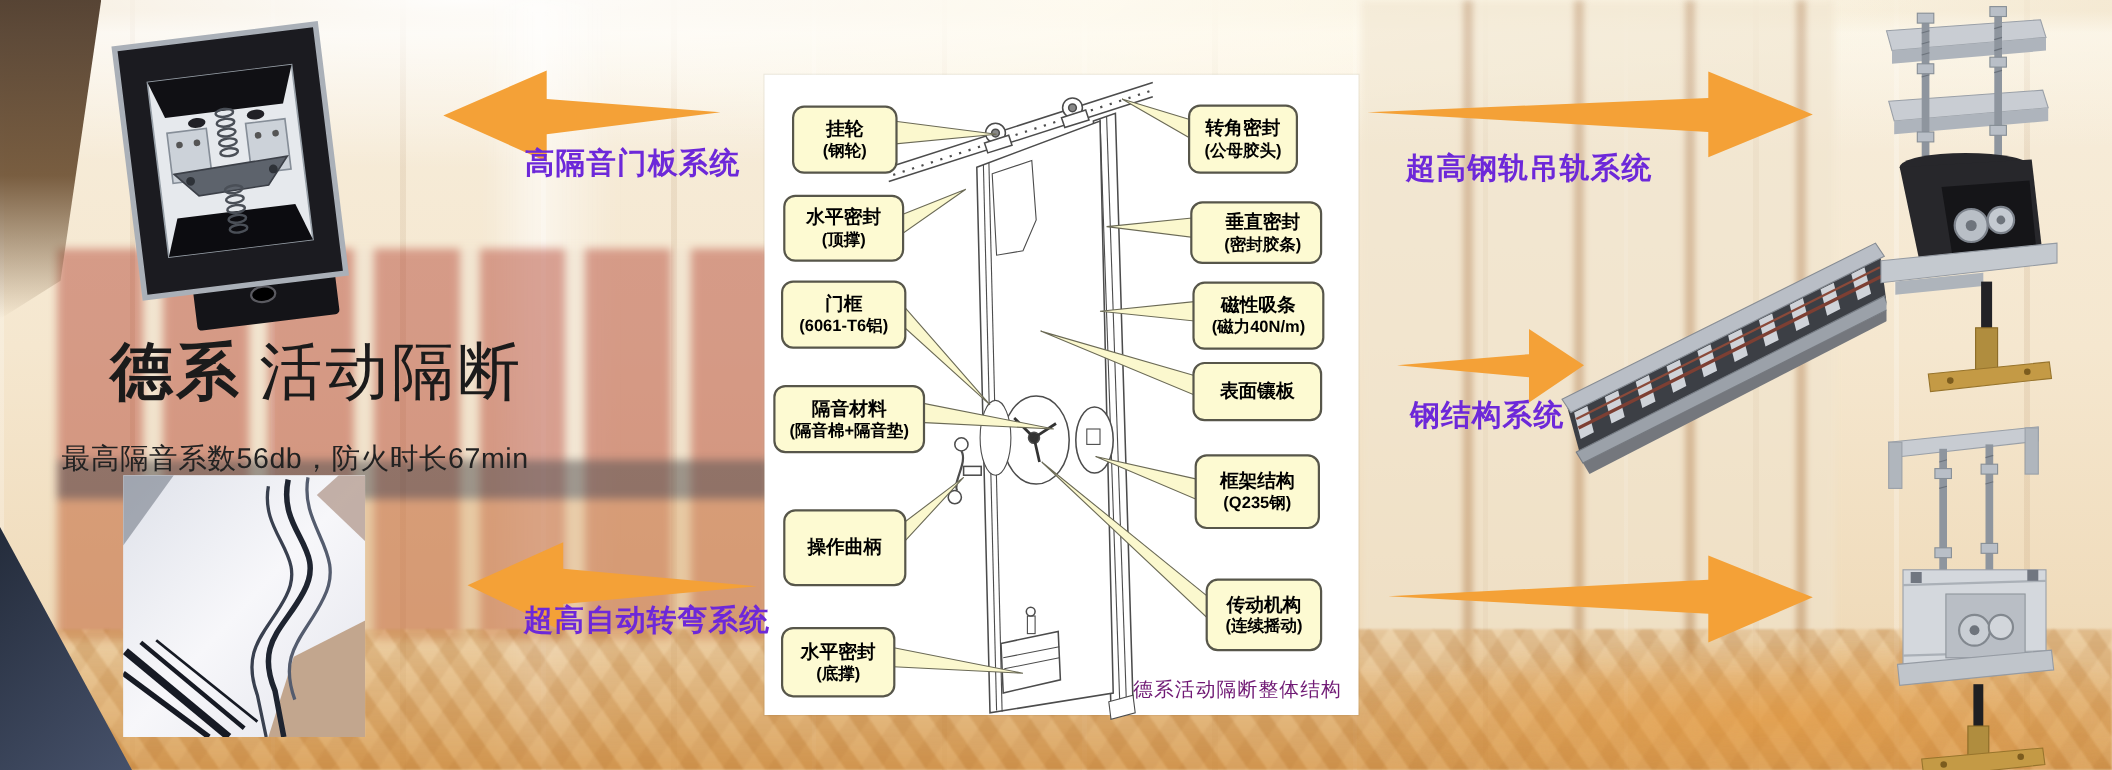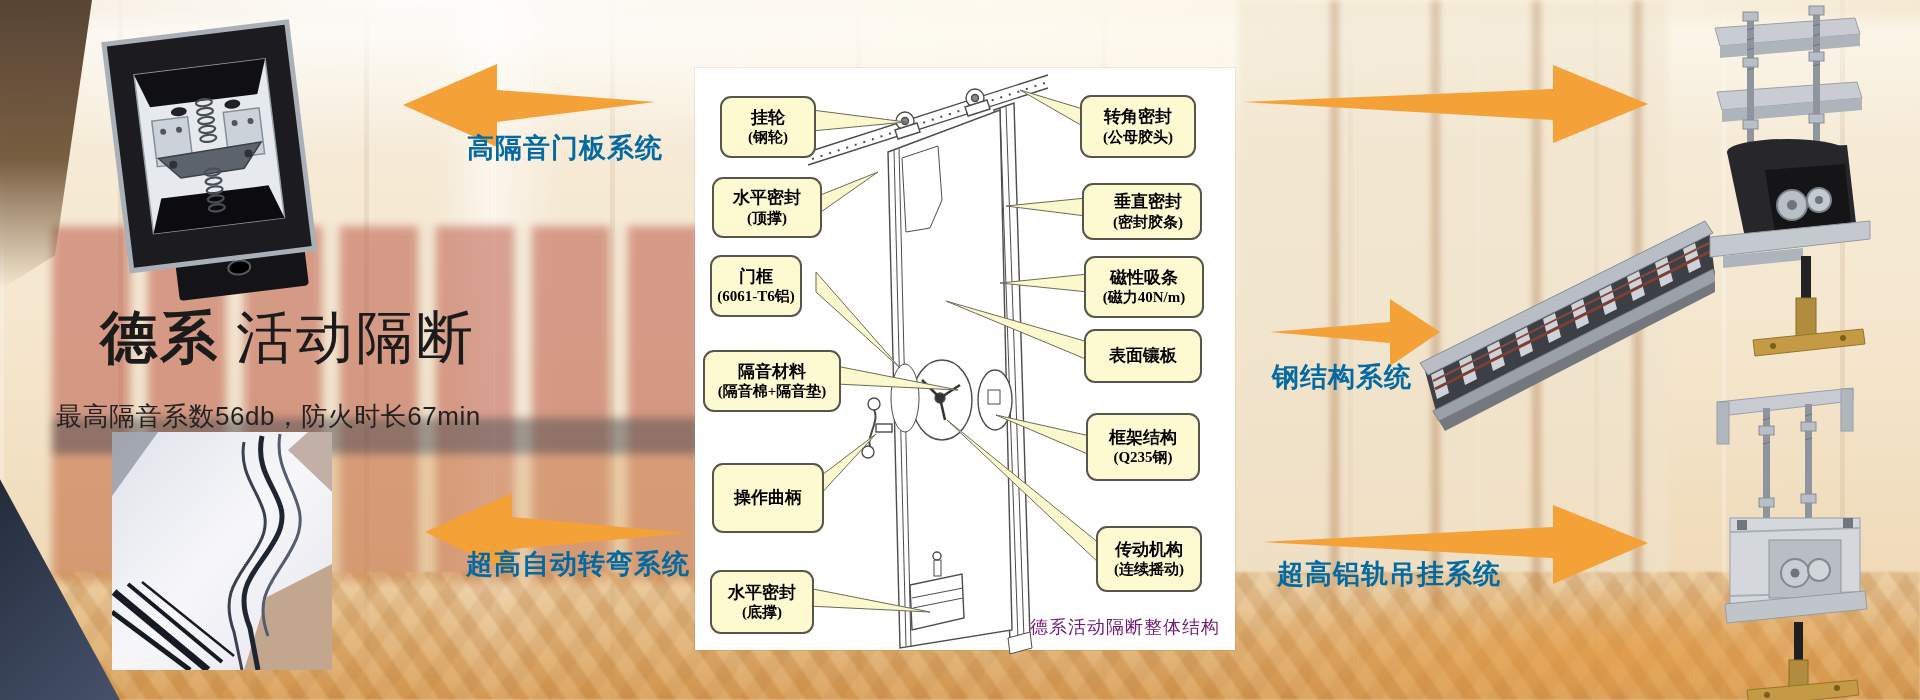--- a/index.html
+++ b/index.html
@@ -45,27 +45,27 @@
   .bg-corner-dark { position:absolute; left:0; top:470px; width:120px; height:230px;
     background:linear-gradient(135deg,#232b3a,#46516a); clip-path:polygon(0 4%, 100% 100%, 0 100%); }
   
   .diagram-panel { position:absolute; left:695px; top:68px; width:540px; height:582px;
     background:#ffffff; box-shadow:0 0 0 1px rgba(70,60,40,.08); }
   
   svg.overlay { position:absolute; left:0; top:0; }
   
   .co { position:absolute; display:flex; flex-direction:column; justify-content:center; align-items:center;
     background:#FDFAD2; border:2px solid #57564A; border-radius:11px; text-align:center;
-    color:#000; font-weight:700; line-height:1.28; z-index:6;font-family:Liberation Serif, serif; }
+    color:#000; font-weight:700; line-height:1.28; z-index:6; }
   .co .t { font-size:17px; display:block; }
   .co .d { font-size:15px; display:block; }
   .co .d:empty { display:none; }
   
-  .syslabel { position:absolute; font-weight:800; font-size:27px; color:#0369a1;
-    letter-spacing:1px; white-space:nowrap; z-index:6; }
+  .syslabel { position:absolute; font-weight:800; font-size:27px; color:#6d28d9;
+    letter-spacing:1px; white-space:nowrap; z-index:6;margin-left:10px; }
   .brand { position:absolute; left:100px; top:300px; white-space:nowrap; color:#1b1b1b; z-index:6; font-size:57px; }
   .brand .b { font-weight:900; letter-spacing:3px; }
   .brand .r { font-weight:400; letter-spacing:3px; margin-left:16px; }
   .subtitle { position:absolute; left:56px; top:387px; font-size:26px; font-weight:400;
     color:#222; letter-spacing:.5px; white-space:nowrap; z-index:6;margin-top:12px; }
   .caption { position:absolute; left:1030px; top:615px; width:185px; text-align:right;
     font-size:18px; color:#701a75; letter-spacing:1px; white-space:nowrap; z-index:6; }
   .photo { position:absolute; z-index:3; }
 </style>
 </head>
@@ -321,38 +321,38 @@
   </svg>
 
   <div class="co" style="left:720px; top:96px;  width:96px;  height:62px;">
     <span class="t">挂轮</span>
     <span class="d">(钢轮)</span>
   </div>
   <div class="co" style="left:712px; top:177px; width:110px; height:61px;">
     <span class="t">水平密封</span>
     <span class="d">(顶撑)</span>
   </div>
-  <div class="co" style="left:710px; top:255px; width:92px; height:62px;">
+  <div class="co" style="left:710px; top:255px; width:114px; height:62px;">
     <span class="t">门框</span>
     <span class="d">(6061-T6铝)</span>
   </div>
   <div class="co" style="left:703px; top:350px; width:138px; height:62px;">
     <span class="t">隔音材料</span>
     <span class="d">(隔音棉+隔音垫)</span>
   </div>
   <div class="co" style="left:712px; top:463px; width:112px; height:70px;">
     <span class="t">操作曲柄</span>
 
   </div>
   <div class="co" style="left:710px; top:570px; width:104px; height:64px;">
     <span class="t">水平密封</span>
     <span class="d">(底撑)</span>
   </div>
 
-  <div class="co" style="left:1080px; top:95px;  width:116px; height:63px;">
+  <div class="co" style="left:1080px; top:95px;  width:100px; height:63px;">
     <span class="t">转角密封</span>
     <span class="d">(公母胶头)</span>
   </div>
   <div class="co" style="left:1082px; top:183px; width:120px; height:57px;padding-left:12px;">
     <span class="t">垂直密封</span>
     <span class="d">(密封胶条)</span>
   </div>
   <div class="co" style="left:1084px; top:256px; width:120px; height:62px;">
     <span class="t">磁性吸条</span>
     <span class="d">(磁力40N/m)</span>
@@ -365,22 +365,22 @@
     <span class="t">框架结构</span>
     <span class="d">(Q235钢)</span>
   </div>
   <div class="co" style="left:1096px; top:526px; width:106px; height:66px;">
     <span class="t">传动机构</span>
     <span class="d">(连续摇动)</span>
   </div>
 
   <div class="syslabel" style="left:467px; top:130px;">高隔音门板系统</div>
   <div class="syslabel" style="left:466px; top:546px;">超高自动转弯系统</div>
+  <div class="syslabel" style="left:1268px; top:135px;">超高钢轨吊轨系统</div>
   <div class="syslabel" style="left:1272px; top:359px;">钢结构系统</div>
-  <div class="syslabel" style="left:1277px; top:556px;">超高铝轨吊挂系统</div>
 
   <div class="brand">
     <span class="b">德系</span><span class="r">活动隔断</span>
   </div>
   <div class="subtitle">最高隔音系数56db，防火时长67min</div>
 
   <div class="caption">德系活动隔断整体结构</div>
 
 </div>
 

